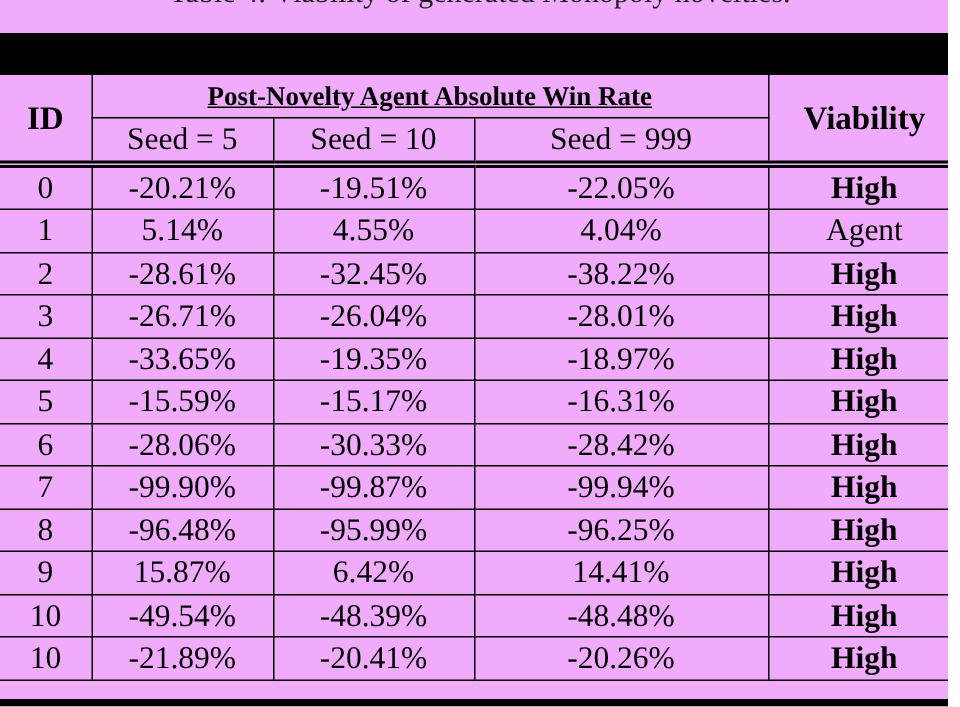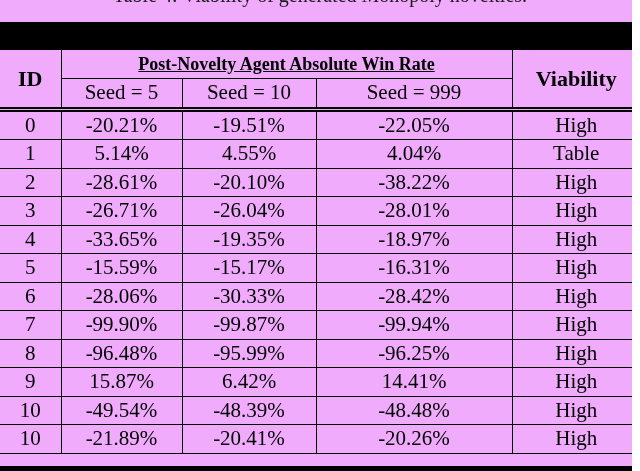--- a/index.html
+++ b/index.html
@@ -33,21 +33,21 @@
   th,td{
     padding:0;margin:0;text-align:center;vertical-align:middle;
     font-size:21px;font-weight:normal;height:27.5px;line-height:27px;
     overflow:hidden;white-space:nowrap;
   }
   .v{border-right:1.5px solid #000000;}           
   .group-h{font-weight:bold;font-size:18px;border-bottom:1.5px solid #000000;height:28px;text-decoration:underline;}
   .id-h,.via-h{font-weight:bold;font-size:22px;}
   .hdr-bottom{border-bottom:5px double #000000;}  
   tbody td{border-bottom:1.5px solid #000000;}
-  td.bold-cell{font-weight:normal;}
+  td.bold-cell{font-weight:bold;}
 </style>
 </head>
 <body>
 
 <div class="page">
 
   <div class="caption-clip">
     <span>Table 4: Viability of generated Monopoly novelties.</span>
   </div>
 
@@ -79,26 +79,26 @@
         <td class="v">-20.21%</td>
         <td class="v">-19.51%</td>
         <td class="v">-22.05%</td>
         <td class="bold-cell">High</td>
       </tr>
       <tr>
         <td class="v">1</td>
         <td class="v">5.14%</td>
         <td class="v">4.55%</td>
         <td class="v">4.04%</td>
-        <td>Table</td>
+        <td>Agent</td>
       </tr>
       <tr>
         <td class="v">2</td>
         <td class="v">-28.61%</td>
-        <td class="v">-20.10%</td>
+        <td class="v">-32.45%</td>
         <td class="v">-38.22%</td>
         <td class="bold-cell">High</td>
       </tr>
       <tr>
         <td class="v">3</td>
         <td class="v">-26.71%</td>
         <td class="v">-26.04%</td>
         <td class="v">-28.01%</td>
         <td class="bold-cell">High</td>
       </tr>

